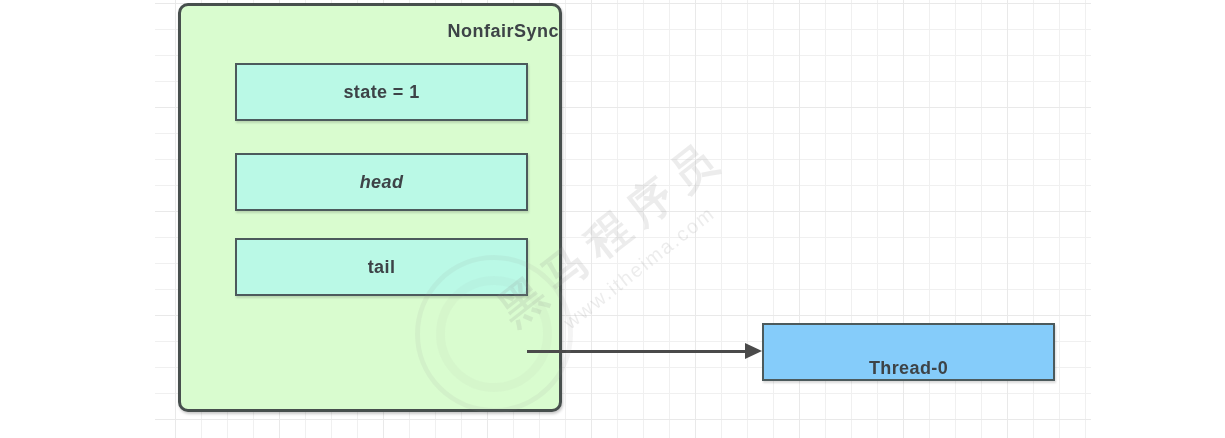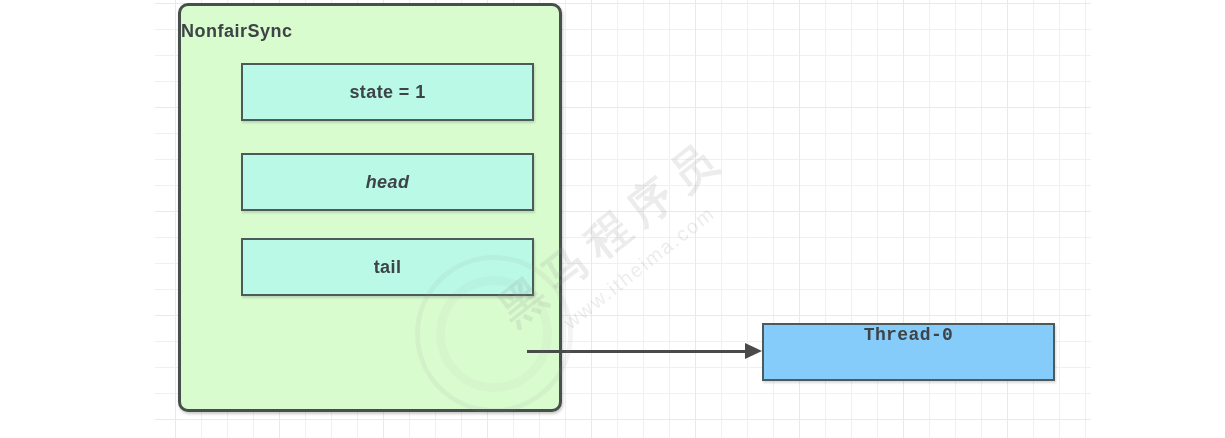--- a/index.html
+++ b/index.html
@@ -42,29 +42,29 @@
     width: 384px; height: 409px;
     background: var(--class_fill);
     border: 3px solid var(--node_border);
     border-radius: 10px;
     box-shadow: 1px 2px 3px rgba(0,0,0,0.22);
   }
   .class-title {
     position: absolute;
     left: 0; top: 15px;
     width: 100%;
-    text-align: left;
+    text-align: right;
     font-size: 18px;
     font-weight: bold;
     letter-spacing: 0.5px;
     color: var(--text_color);
   }
   .field {
     position: absolute;
-    left: 60px;
+    left: 54px;
     width: 293px; height: 58px;
     background: var(--field_fill);
     border: 2px solid var(--field_border);
     display: flex;
     align-items: center;
     justify-content: center;
     font-size: 18px;
     font-weight: bold;
     letter-spacing: 0.4px;
     color: var(--text_color);
@@ -88,28 +88,27 @@
     border-bottom: 8px solid transparent;
     border-left: 17px solid var(--arrow_color);
   }
   .thread-node {
     position: absolute;
     left: 762px; top: 323px;
     width: 293px; height: 58px;
     background: var(--thread_fill);
     border: 2px solid var(--field_border);
     display: flex;
-    align-items: flex-start;
+    align-items: flex-end;
     justify-content: center;
     font-size: 18px;
     font-weight: bold;
     letter-spacing: 0.4px;
     color: var(--text_color);
     box-shadow: 1px 2px 2px rgba(0,0,0,0.15);
-    font-family: Liberation Mono, monospace;
   }
   .watermark {
     position: absolute;
     left: 0; top: 0; width: 100%; height: 100%;
     pointer-events: none;
     z-index: 10;
   }
   .wm-rotate {
     position: absolute;
     left: 420px; top: 200px;

